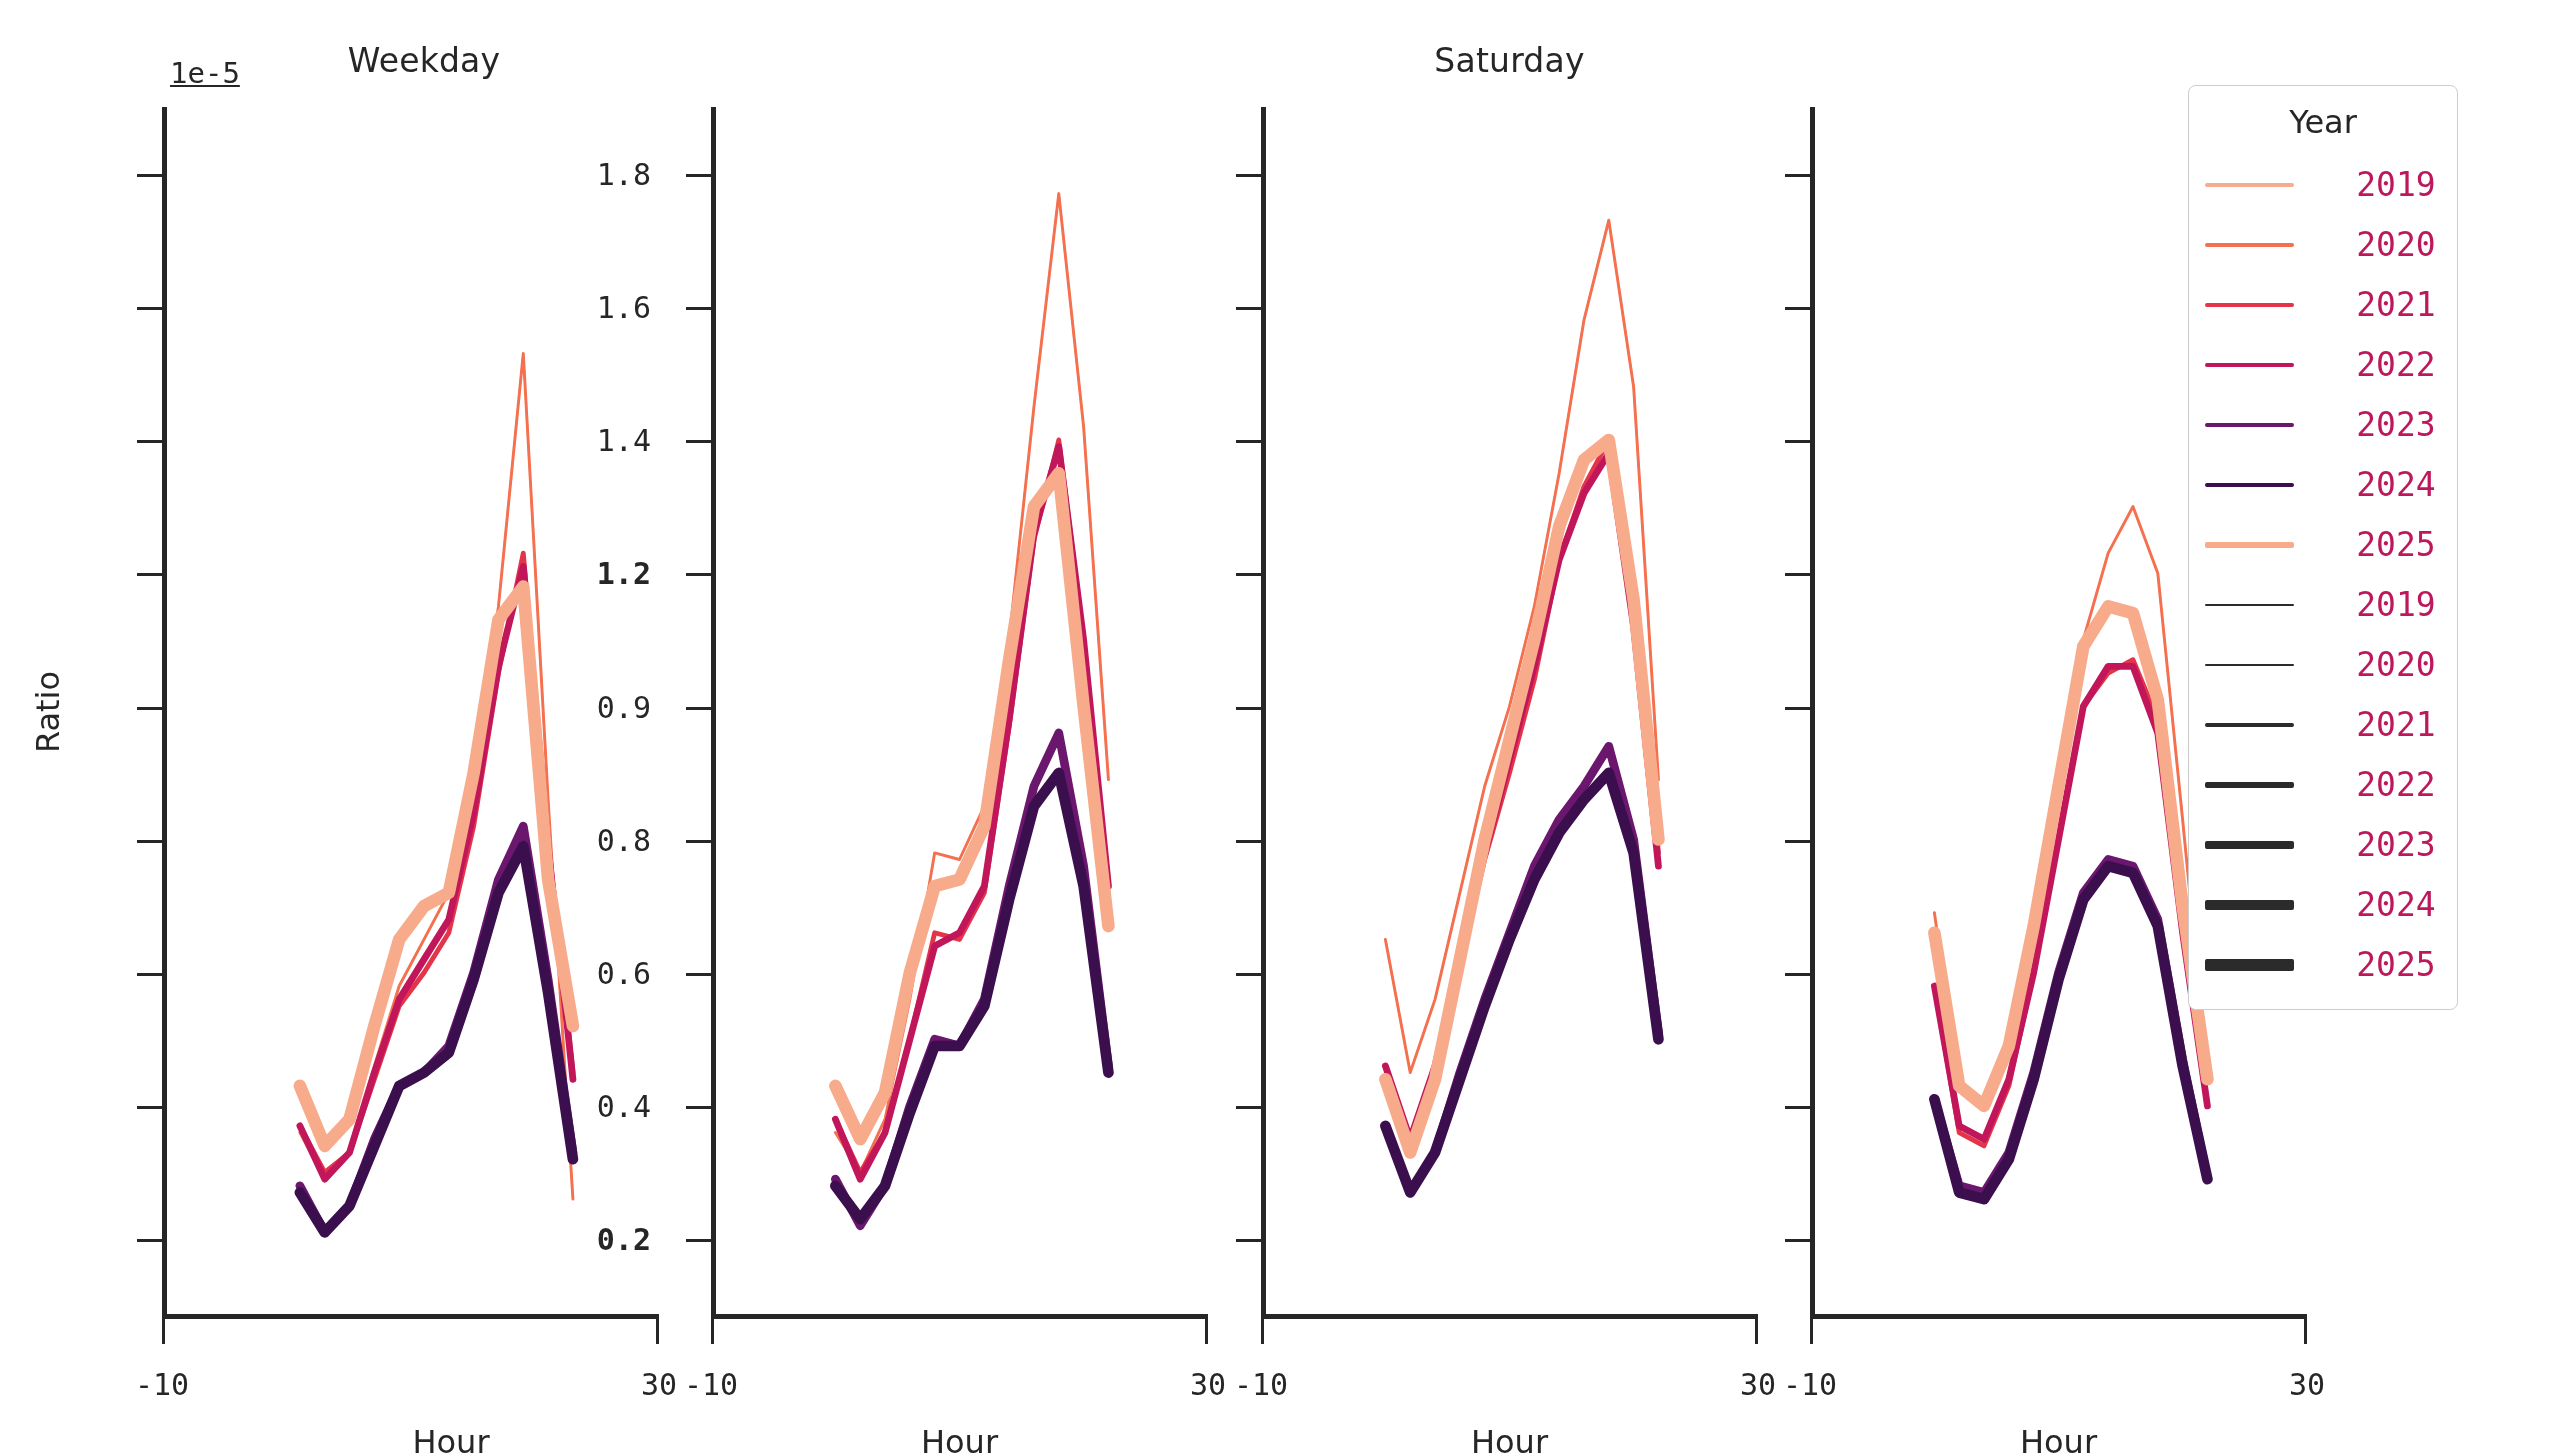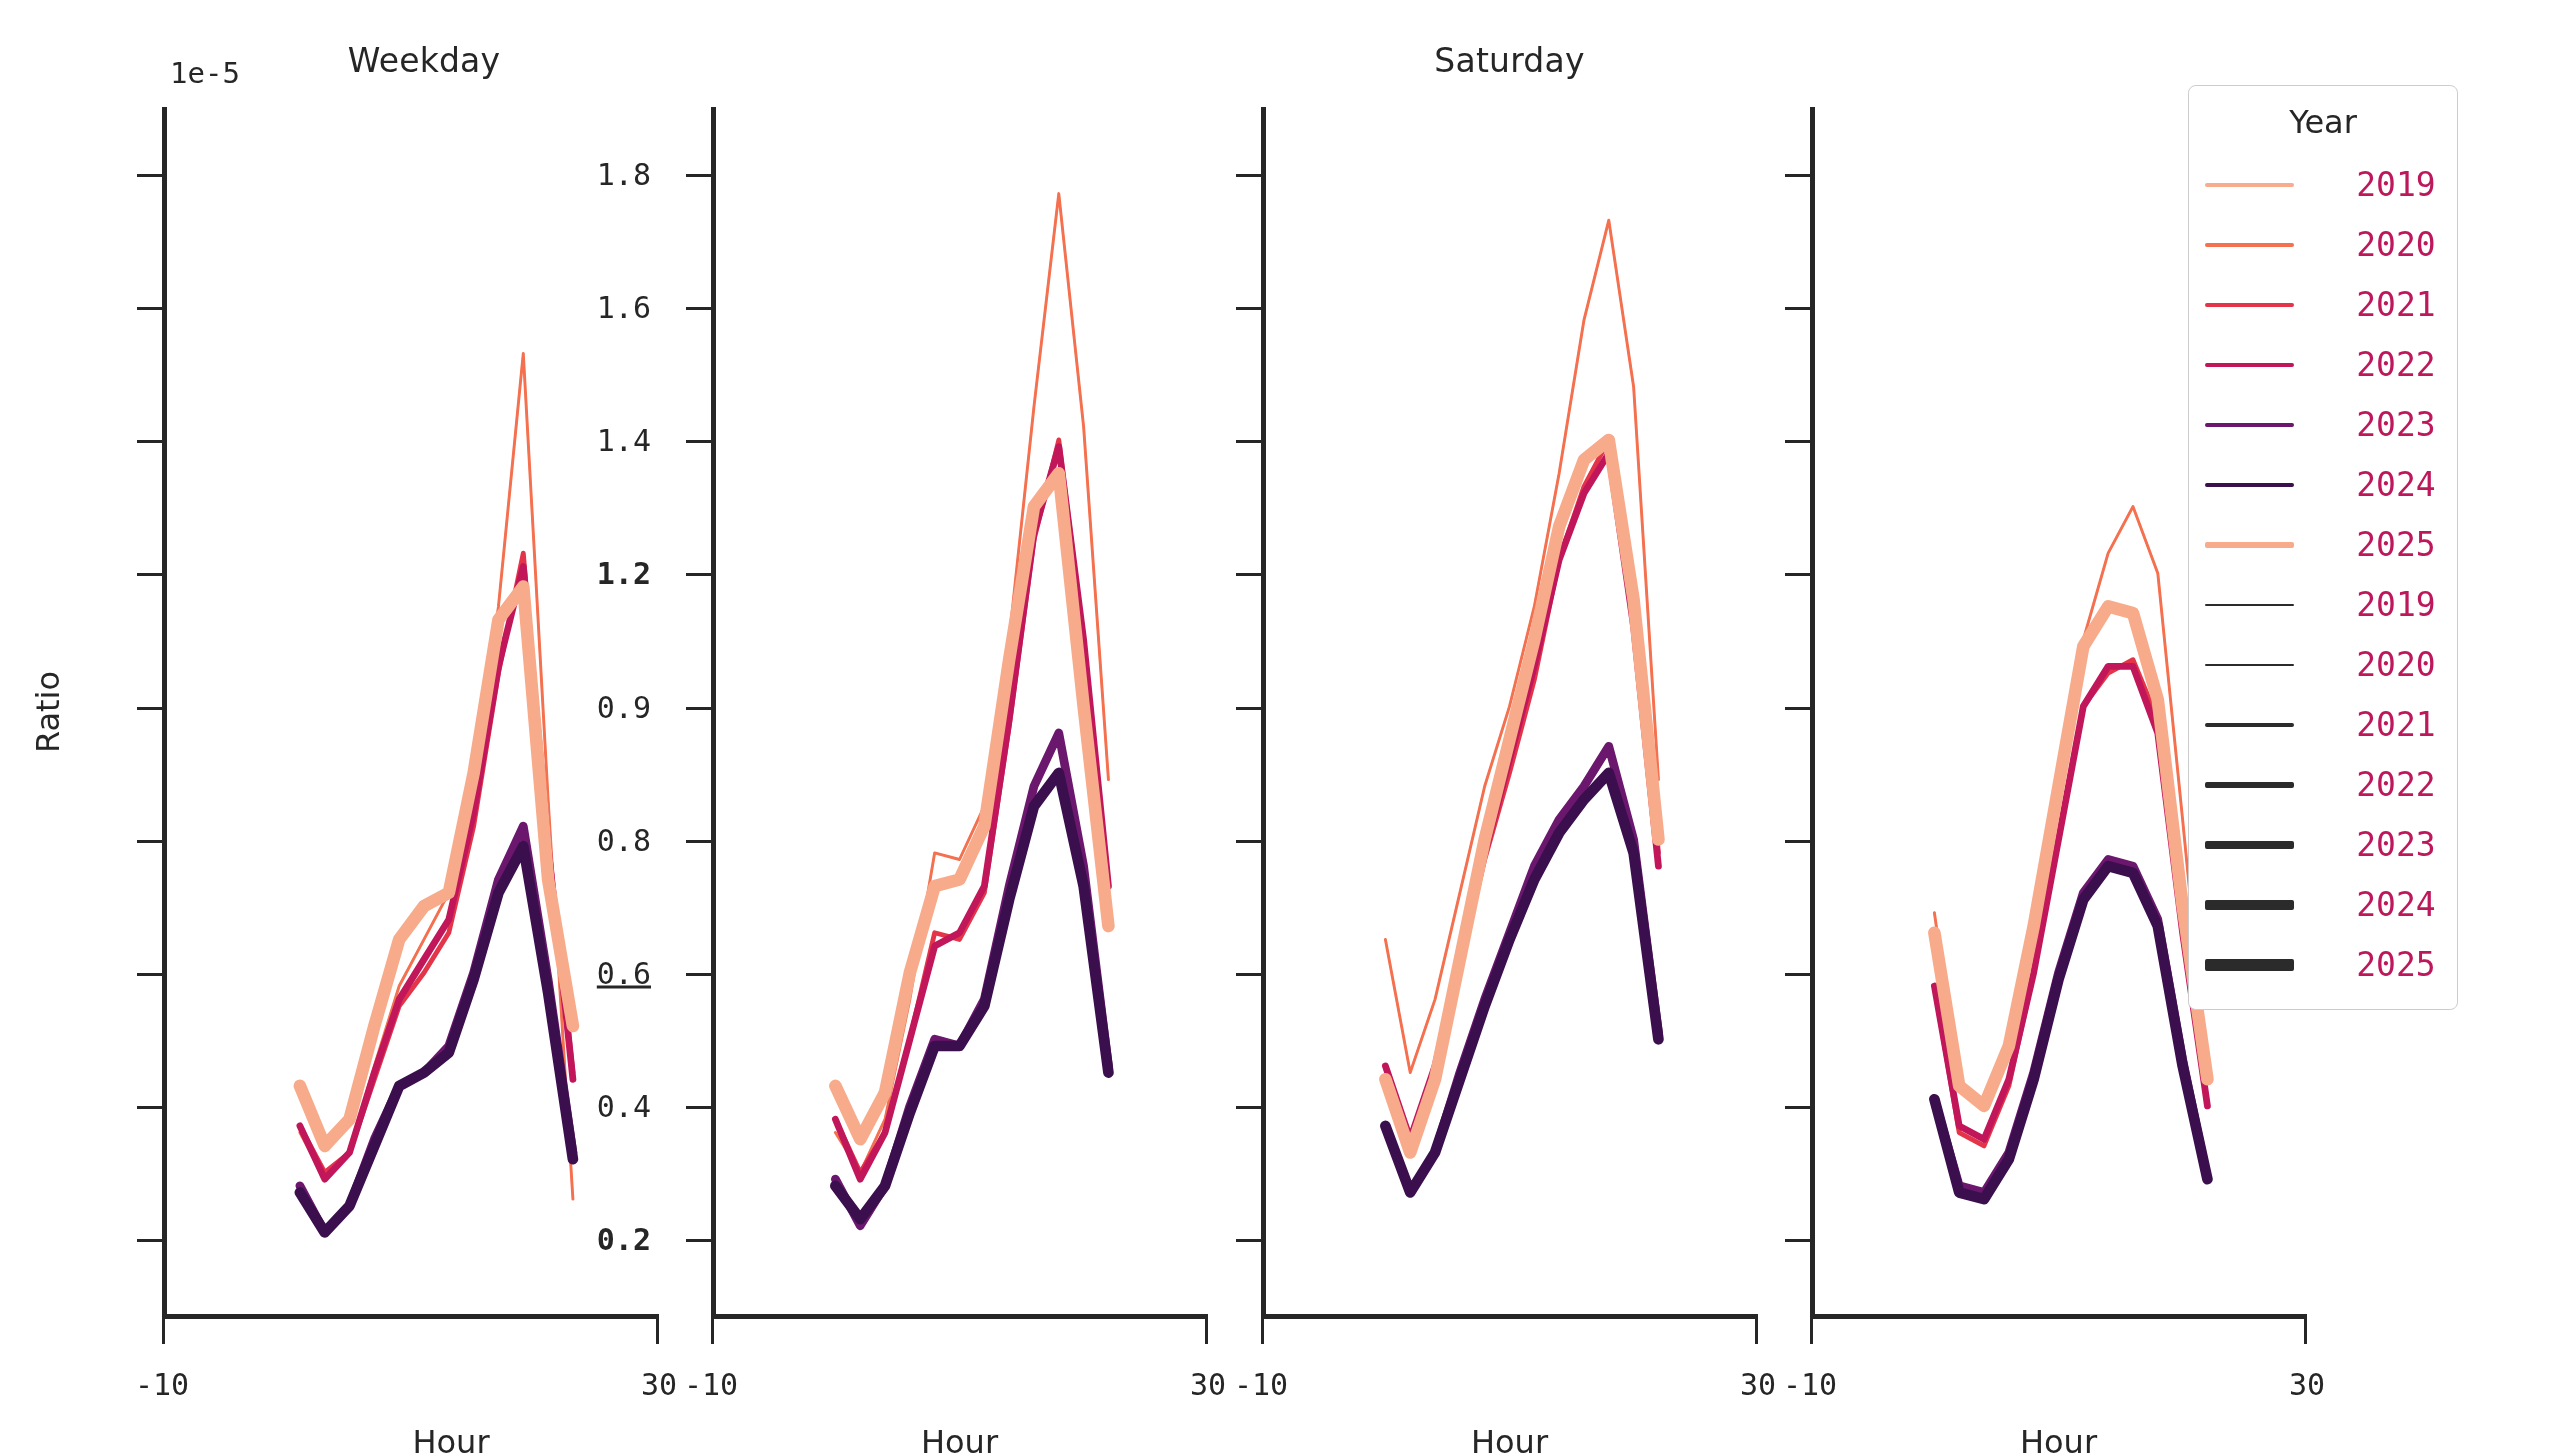--- a/index.html
+++ b/index.html
@@ -14,21 +14,21 @@
 
   
   .spine-left{position:absolute;left:0;top:0;width:4.8px;height:1212px;background:#262626;}
   .spine-bottom{position:absolute;left:0;bottom:0;height:4.8px;background:#262626;}
 
   .ytick{position:absolute;left:-25px;width:25px;height:2.9px;background:#262626;}
   .yticklabel{position:absolute;right:35px;transform:translateY(-50%);
     font-size:30px;color:#262626;white-space:nowrap;text-align:right;
     font-family:"DejaVu Sans Mono","DejaVu Sans",monospace;}
   .offsettext{position:absolute;left:7.8px;top:-50px;font-size:29px;color:#262626;
-    font-family:"DejaVu Sans Mono","DejaVu Sans",monospace;white-space:nowrap;}
+    font-family:"DejaVu Sans Mono","DejaVu Sans",monospace;white-space:nowrap;text-decoration:underline;}
   .ylabel{position:absolute;font-size:32px;color:#262626;white-space:nowrap;
     transform:rotate(-90deg);transform-origin:center center;}
 
   .xtick{position:absolute;bottom:-25px;width:2.9px;height:25px;background:#262626;}
   .xticklabel{position:absolute;bottom:-83px;transform:translateX(-50%);
     font-size:30px;color:#262626;white-space:nowrap;
     font-family:"DejaVu Sans Mono","DejaVu Sans",monospace;}
   .xlabel{position:absolute;bottom:-142px;width:100%;text-align:center;
     font-size:32px;color:#262626;}
 
@@ -56,21 +56,21 @@
   <div id="panels">
       <div class="panel" style="left: 162px; width: 497px; padding-left: 27px;">
         <div class="panel-title">Weekday</div>
         <div class="spine-left"></div>
         <div class="spine-bottom" style="width: 497px;"></div>
         <div class="ytick" style="top: 1132px;"></div>
         <div class="yticklabel" style="top: 1132px; font-weight: bold;">0.2</div>
         <div class="ytick" style="top: 999px;"></div>
         <div class="yticklabel" style="top: 999px;">0.4</div>
         <div class="ytick" style="top: 866px;"></div>
-        <div class="yticklabel" style="top: 866px; text-decoration: underline;">0.6</div>
+        <div class="yticklabel" style="top: 866px;">0.6</div>
         <div class="ytick" style="top: 733px;"></div>
         <div class="yticklabel" style="top: 733px;">0.8</div>
         <div class="ytick" style="top: 600px;"></div>
         <div class="yticklabel" style="top: 600px;">0.9</div>
         <div class="ytick" style="top: 466px;"></div>
         <div class="yticklabel" style="top: 466px; font-weight: bold;">1.2</div>
         <div class="ytick" style="top: 333px;"></div>
         <div class="yticklabel" style="top: 333px;">1.4</div>
         <div class="ytick" style="top: 200px;"></div>
         <div class="yticklabel" style="top: 200px;">1.6</div>

